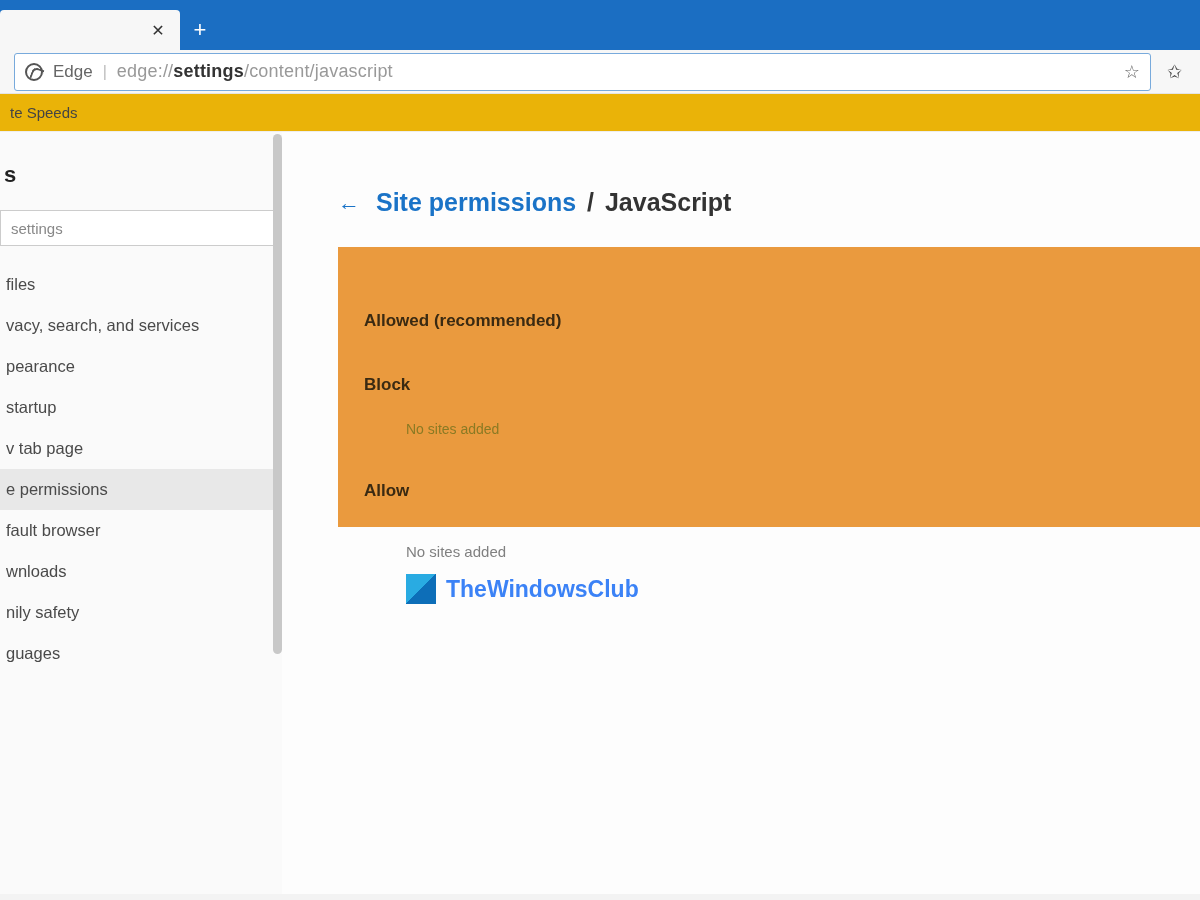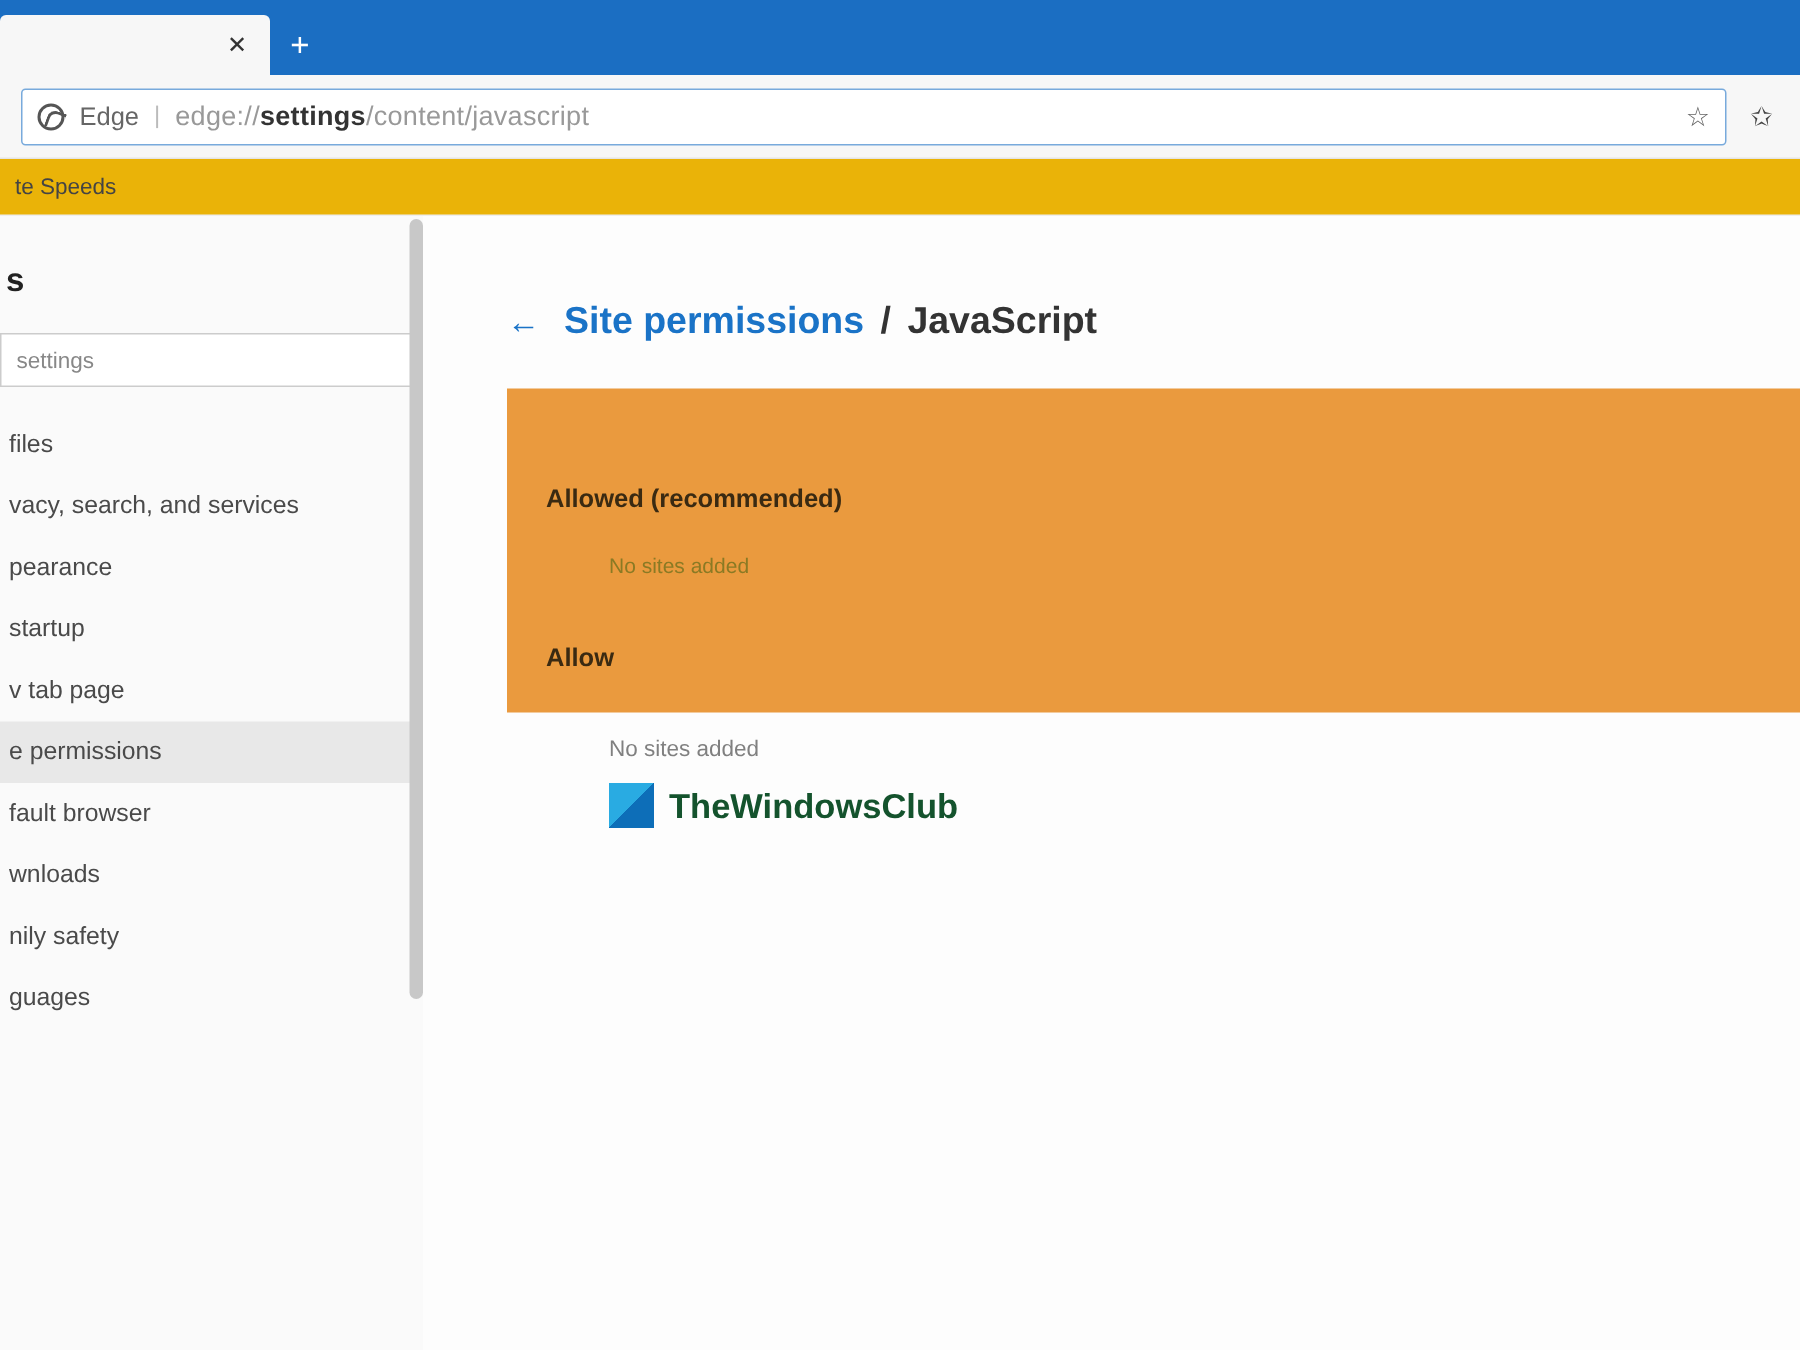--- a/index.html
+++ b/index.html
@@ -1,21 +1,21 @@
 <!DOCTYPE html>
 <html><head>
 <meta charset="utf-8">
 <style>
 * { margin:0; padding:0; box-sizing:border-box; font-family:"Segoe UI",Arial,sans-serif; }
 body { width:1200px; height:900px; background:#f3f3f3; overflow:hidden; }
 .tabbar { height:50px; background:#1b6ec2; display:flex; align-items:flex-end; }
 .tab { width:180px; height:40px; background:#f7f7f7; border-top-left-radius:4px; border-top-right-radius:4px; margin-left:0; display:flex; align-items:center; justify-content:flex-end; padding:0 12px; }
 .tab-close { width:20px; height:20px; display:flex; align-items:center; justify-content:center; font-size:16px; color:#333; cursor:pointer; }
 .newtab { width:40px; height:40px; display:flex; align-items:center; justify-content:center; color:#fff; font-size:22px; cursor:pointer; }
-.addrbar { height:56px; background:#f7f7f7; display:flex; align-items:center; padding:0 14px; gap:12px; border-bottom:1px solid #e5e5e5; }
+.addrbar { height:44px; background:#f7f7f7; display:flex; align-items:center; padding:0 14px; gap:12px; border-bottom:1px solid #e5e5e5; }
 .omnibox { flex:1; height:38px; background:#fff; border:1.5px solid #78aadc; border-radius:3px; display:flex; align-items:center; padding:0 10px; gap:10px; }
 .edge-ico { width:18px; height:18px; border:2px solid #555; border-radius:50%; display:inline-block; position:relative; }
 .edge-ico::after{content:"";position:absolute;right:-2px;top:3px;width:10px;height:10px;border-top:2px solid #555;border-left:2px solid #555;border-radius:50% 0 0 0;transform:rotate(20deg);}
 .edge-lbl { color:#666; font-size:17px; }
 .sep { color:#bbb; font-size:16px; }
 .url { color:#999; font-size:18px; letter-spacing:.2px; }
 .url b { color:#333; font-weight:600; }
 .star { color:#666; font-size:18px; cursor:pointer; margin-left:auto; }
 .fav { color:#444; font-size:18px; cursor:pointer; padding:0 4px; }
 .bookbar { height:38px; background:#eab308; padding:0 10px; display:flex; align-items:center; font-size:15px; color:#444; border-bottom:1px solid #eee; }
@@ -31,21 +31,21 @@
 .crumb { display:flex; align-items:center; gap:16px; font-size:25px; font-weight:600; }
 .back { color:#1a73c7; font-size:22px; cursor:pointer; }
 .link { color:#1a73c7; cursor:pointer; }
 .slash { color:#333; margin:0 4px; }
 .cur { color:#333; }
 .panel { margin-top:30px; background:#ea9a3e; padding:20px 0 20px 26px; }
 .row { font-size:17px; font-weight:600; color:#3a2a12; margin-bottom:26px;margin-top:44px; }
 .empty { font-size:14px; color:#8a7a24; margin:0 0 30px 42px; font-weight:400; }
 .row:last-child{margin-bottom:6px;}
 .below { margin:16px 0 0 68px; font-size:15px; color:#808080; }
-.brand { display:flex; align-items:center; gap:10px; margin:14px 0 0 68px; font-size:23px; font-weight:600; color:#14532d; }
+.brand { display:flex; align-items:center; gap:10px; margin:14px 0 0 68px; font-size:23px; font-weight:600; color:#3b82f6; }
 .brand-ico { width:30px; height:30px; background:linear-gradient(135deg,#29abe2 50%,#0d6eb8 50%); display:inline-block; }
 </style>
 </head>
 <body>
 
 <div class="tabbar">
   <div class="tab">
     <span class="tab-close">✕</span>
   </div>
   <div class="newtab">+</div>
@@ -94,20 +94,21 @@
       <span class="back">←</span>
       <span>
         <span class="link">Site permissions</span>
         <span class="slash">/</span>
         <span class="cur">JavaScript</span>
       </span>
     </div>
 
     <div class="panel">
       <div class="row">Allowed (recommended)</div>
+      <div class="row">Block</div>
       <div class="empty">No sites added</div>
       <div class="row">Allow</div>
     </div>
 
     <div class="below">No sites added</div>
     <div class="brand">
       <span class="brand-ico"></span>
       <span>TheWindowsClub</span>
     </div>
   </div>

